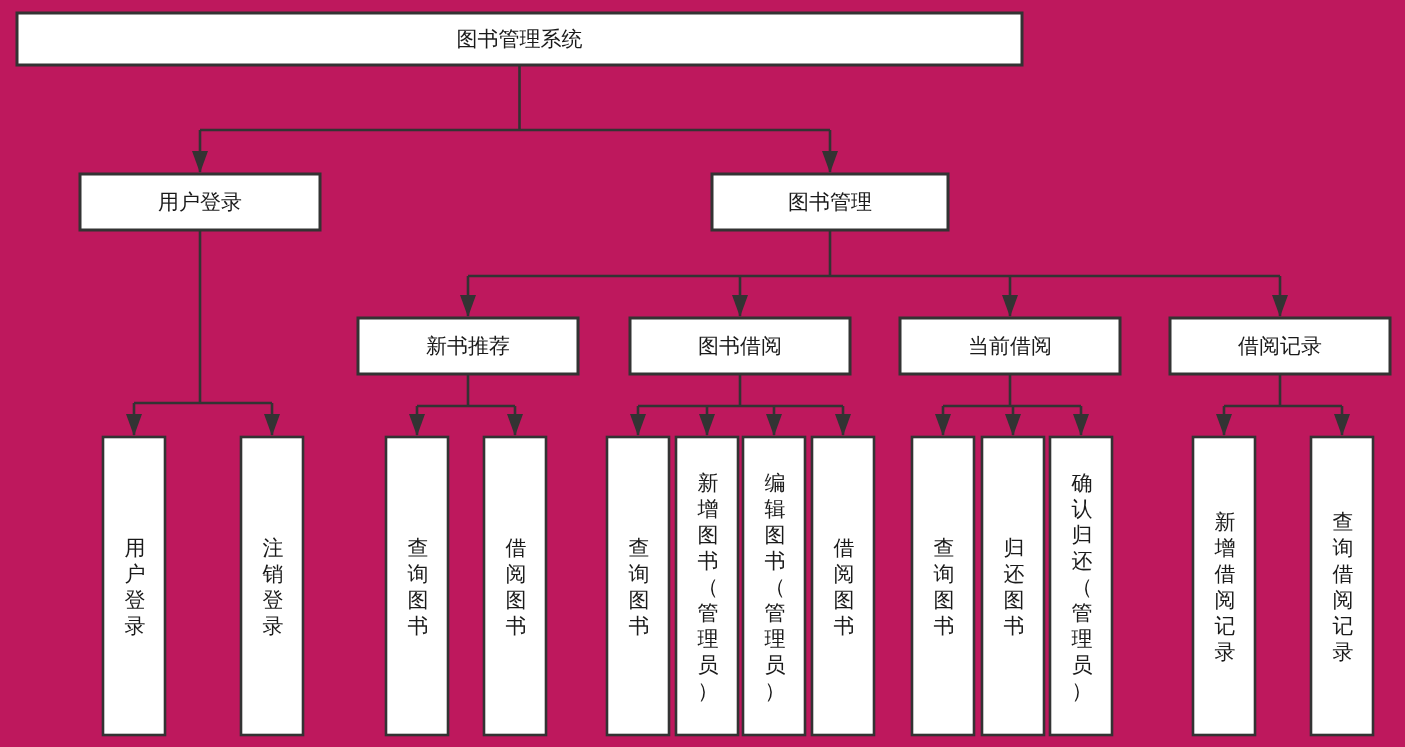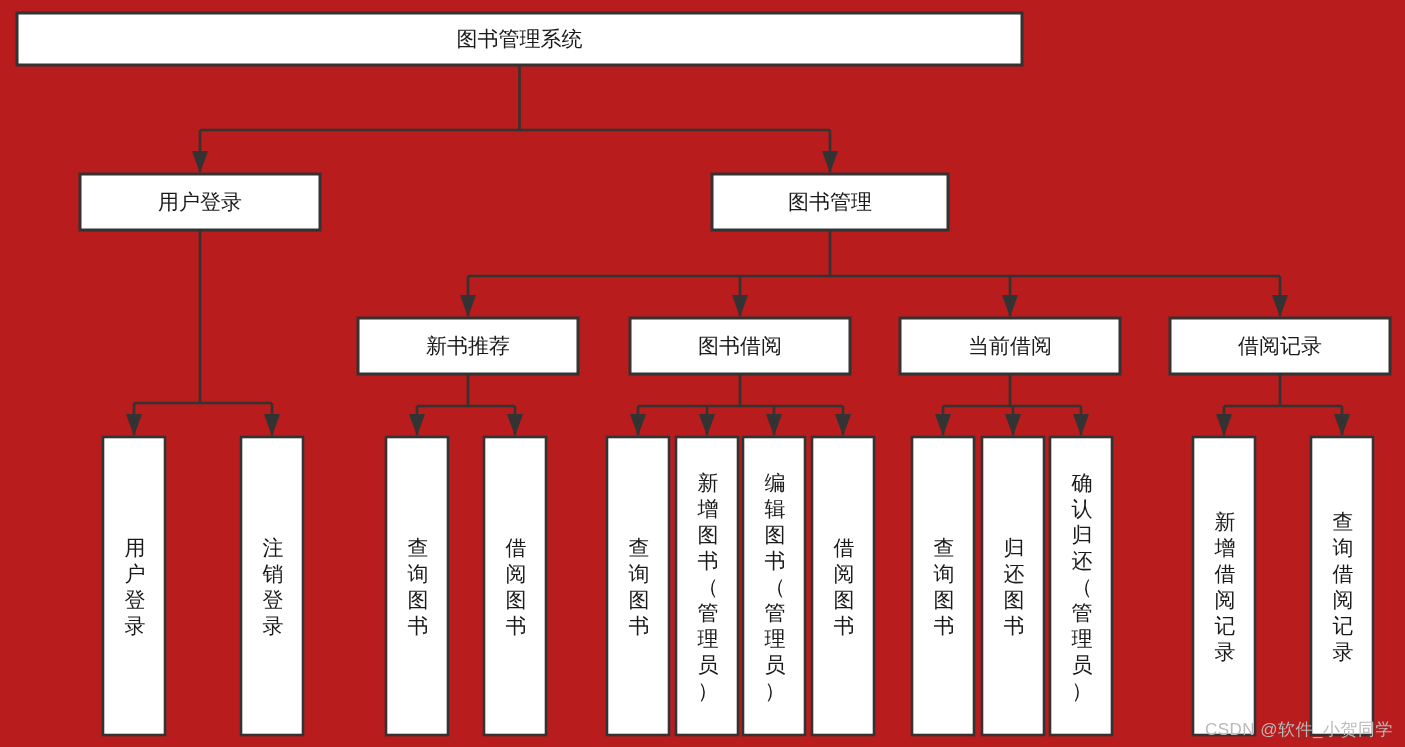--- a/index.html
+++ b/index.html
@@ -11,21 +11,21 @@
     width: 1405px;
     height: 747px;
     font-family: "Liberation Sans", "DejaVu Sans", sans-serif;
     overflow: hidden;
     position: relative;
   }
   #diagram-root {
     position: relative;
     width: 1405px;
     height: 747px;
-    background: #b91c1c;
+    background: #be185d;
   }
   svg.diagram {
     position: absolute;
     left: 0;
     top: 0;
     width: 1405px;
     height: 747px;
     display: block;
   }
   .node-rect {
@@ -208,14 +208,13 @@
         <g>
           <rect x="1193" y="437" width="62" height="298" class="node-rect-thin"></rect>
           <text x="1225" y="529" class="label-v"><tspan x="1225" dy="0">新</tspan><tspan x="1225" dy="26">增</tspan><tspan x="1225" dy="26">借</tspan><tspan x="1225" dy="26">阅</tspan><tspan x="1225" dy="26">记</tspan><tspan x="1225" dy="26">录</tspan></text>
         </g>
         <g>
           <rect x="1311" y="437" width="62" height="298" class="node-rect-thin"></rect>
           <text x="1343" y="529" class="label-v"><tspan x="1343" dy="0">查</tspan><tspan x="1343" dy="26">询</tspan><tspan x="1343" dy="26">借</tspan><tspan x="1343" dy="26">阅</tspan><tspan x="1343" dy="26">记</tspan><tspan x="1343" dy="26">录</tspan></text>
         </g>
       </g>
   </svg>
-  <div class="watermark">CSDN @软件_小贺同学</div>
 </div>
 
 </body></html>

